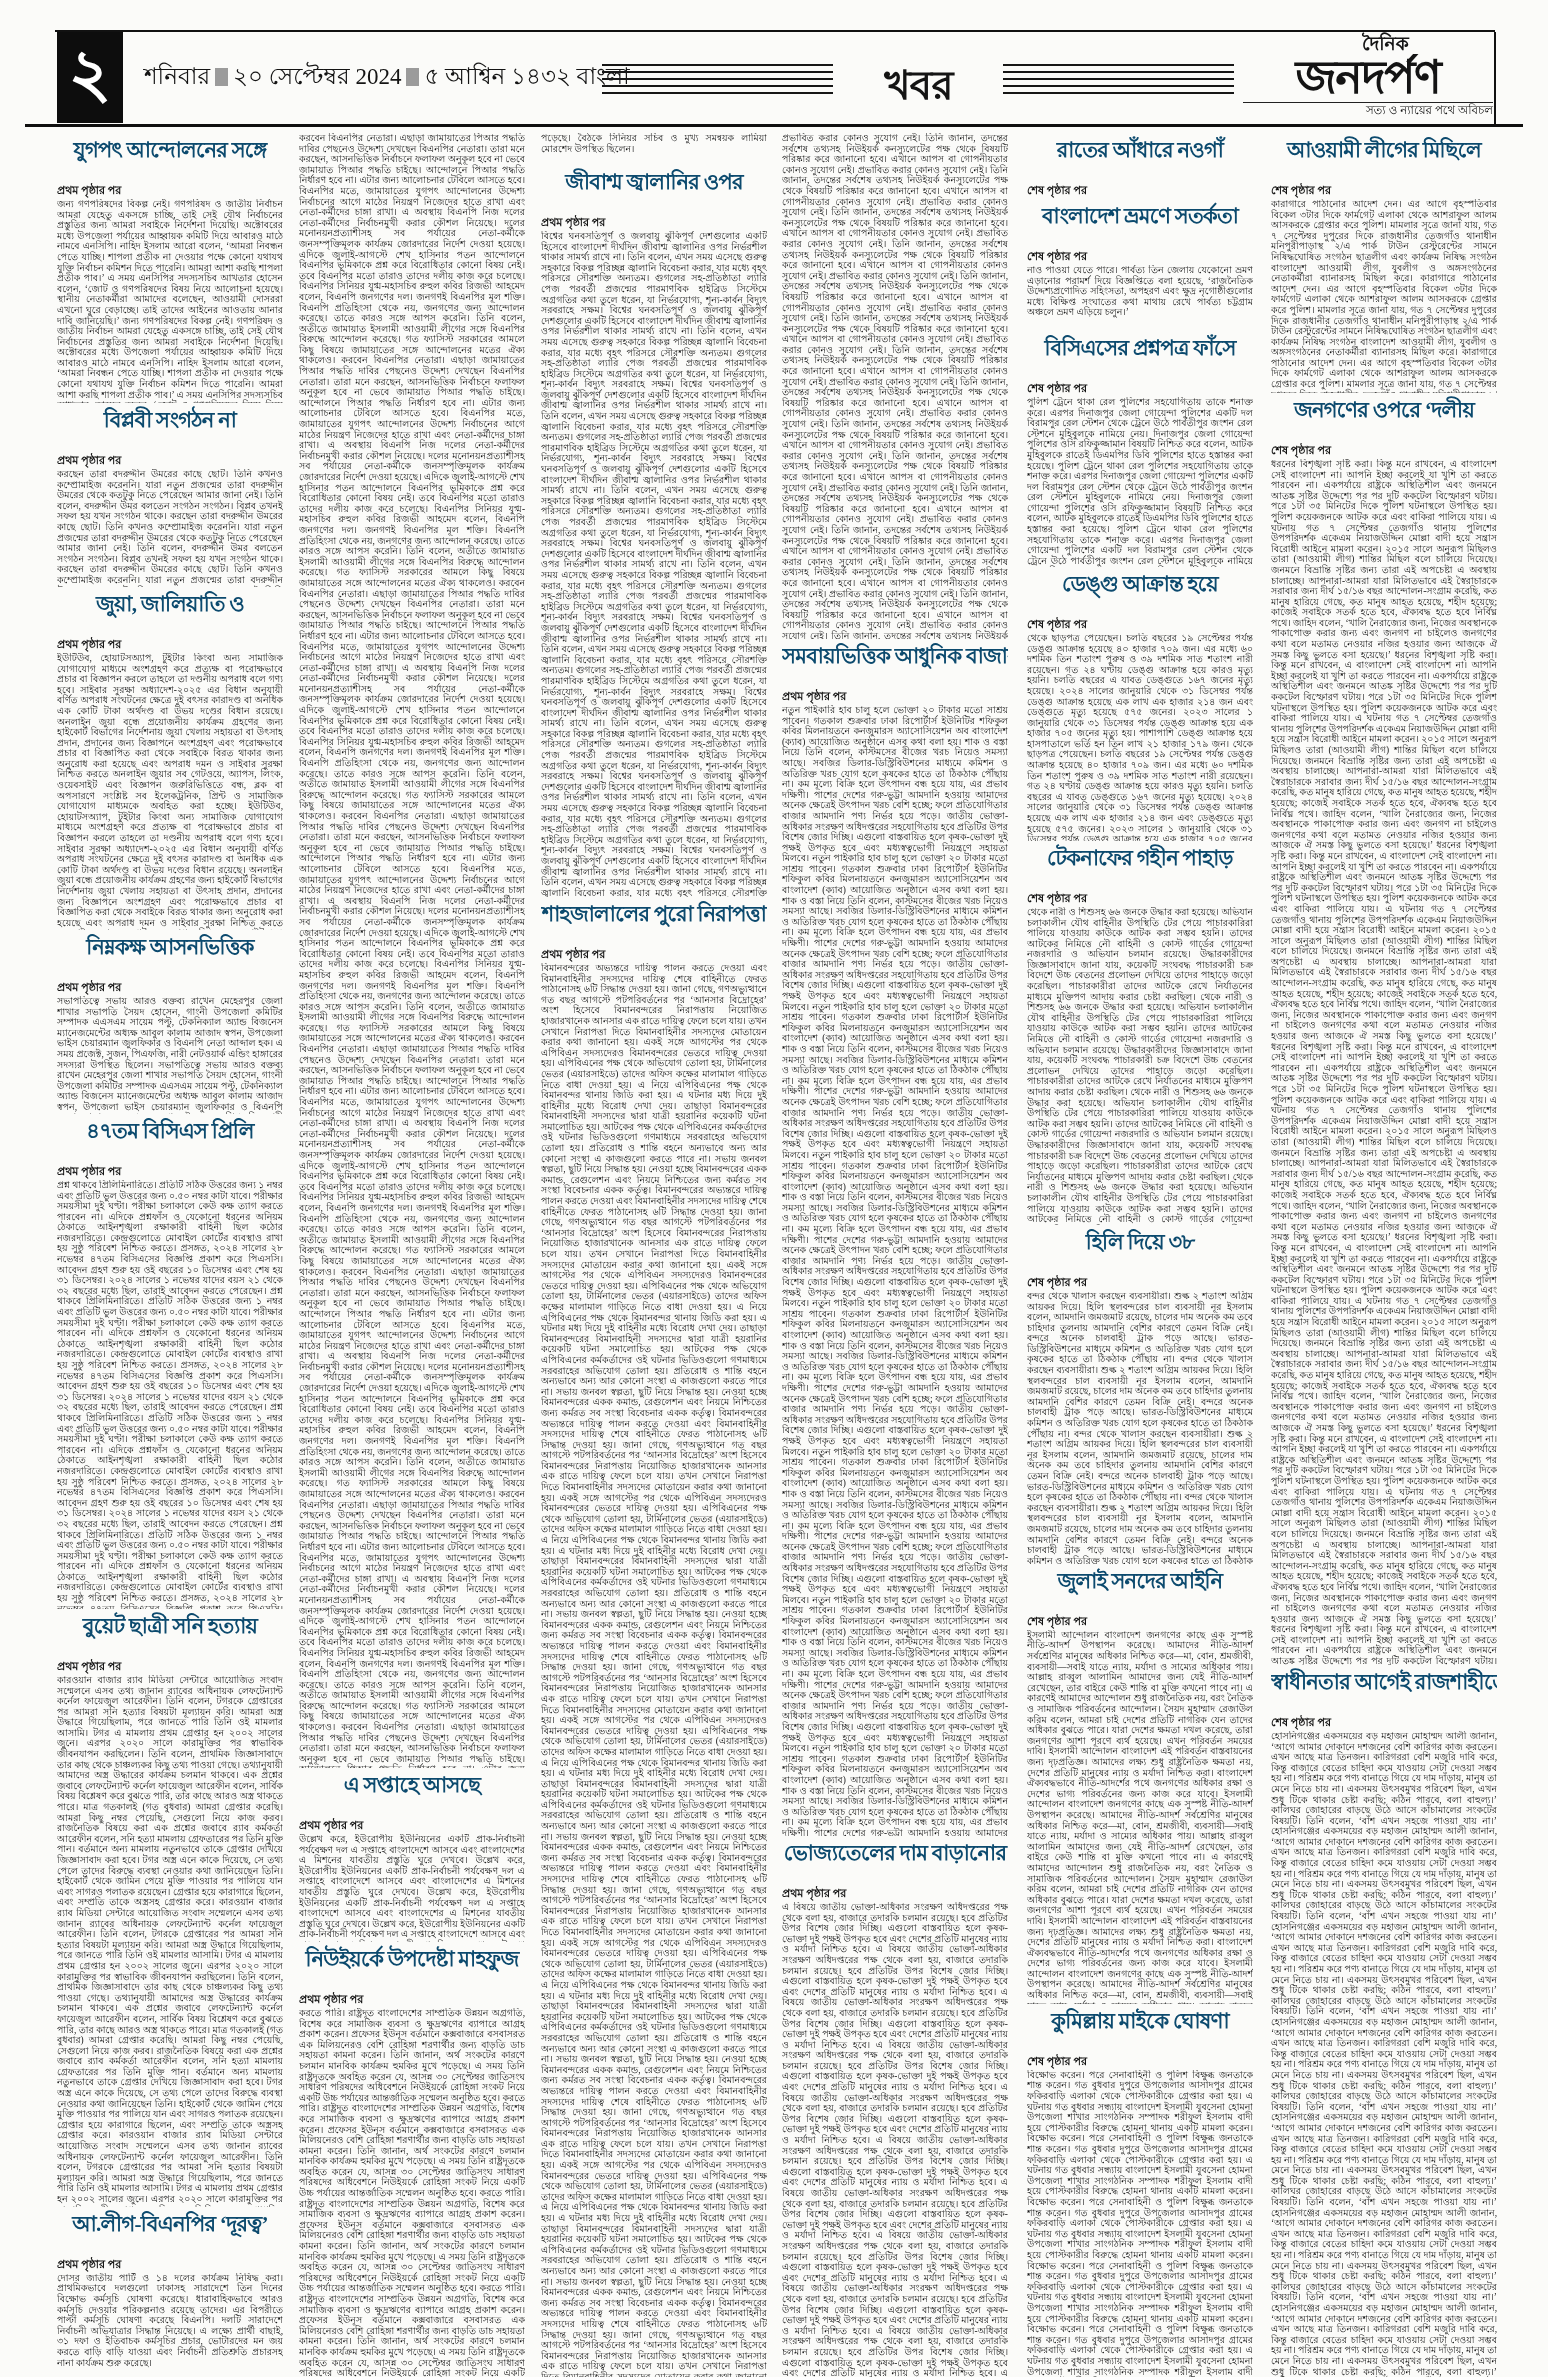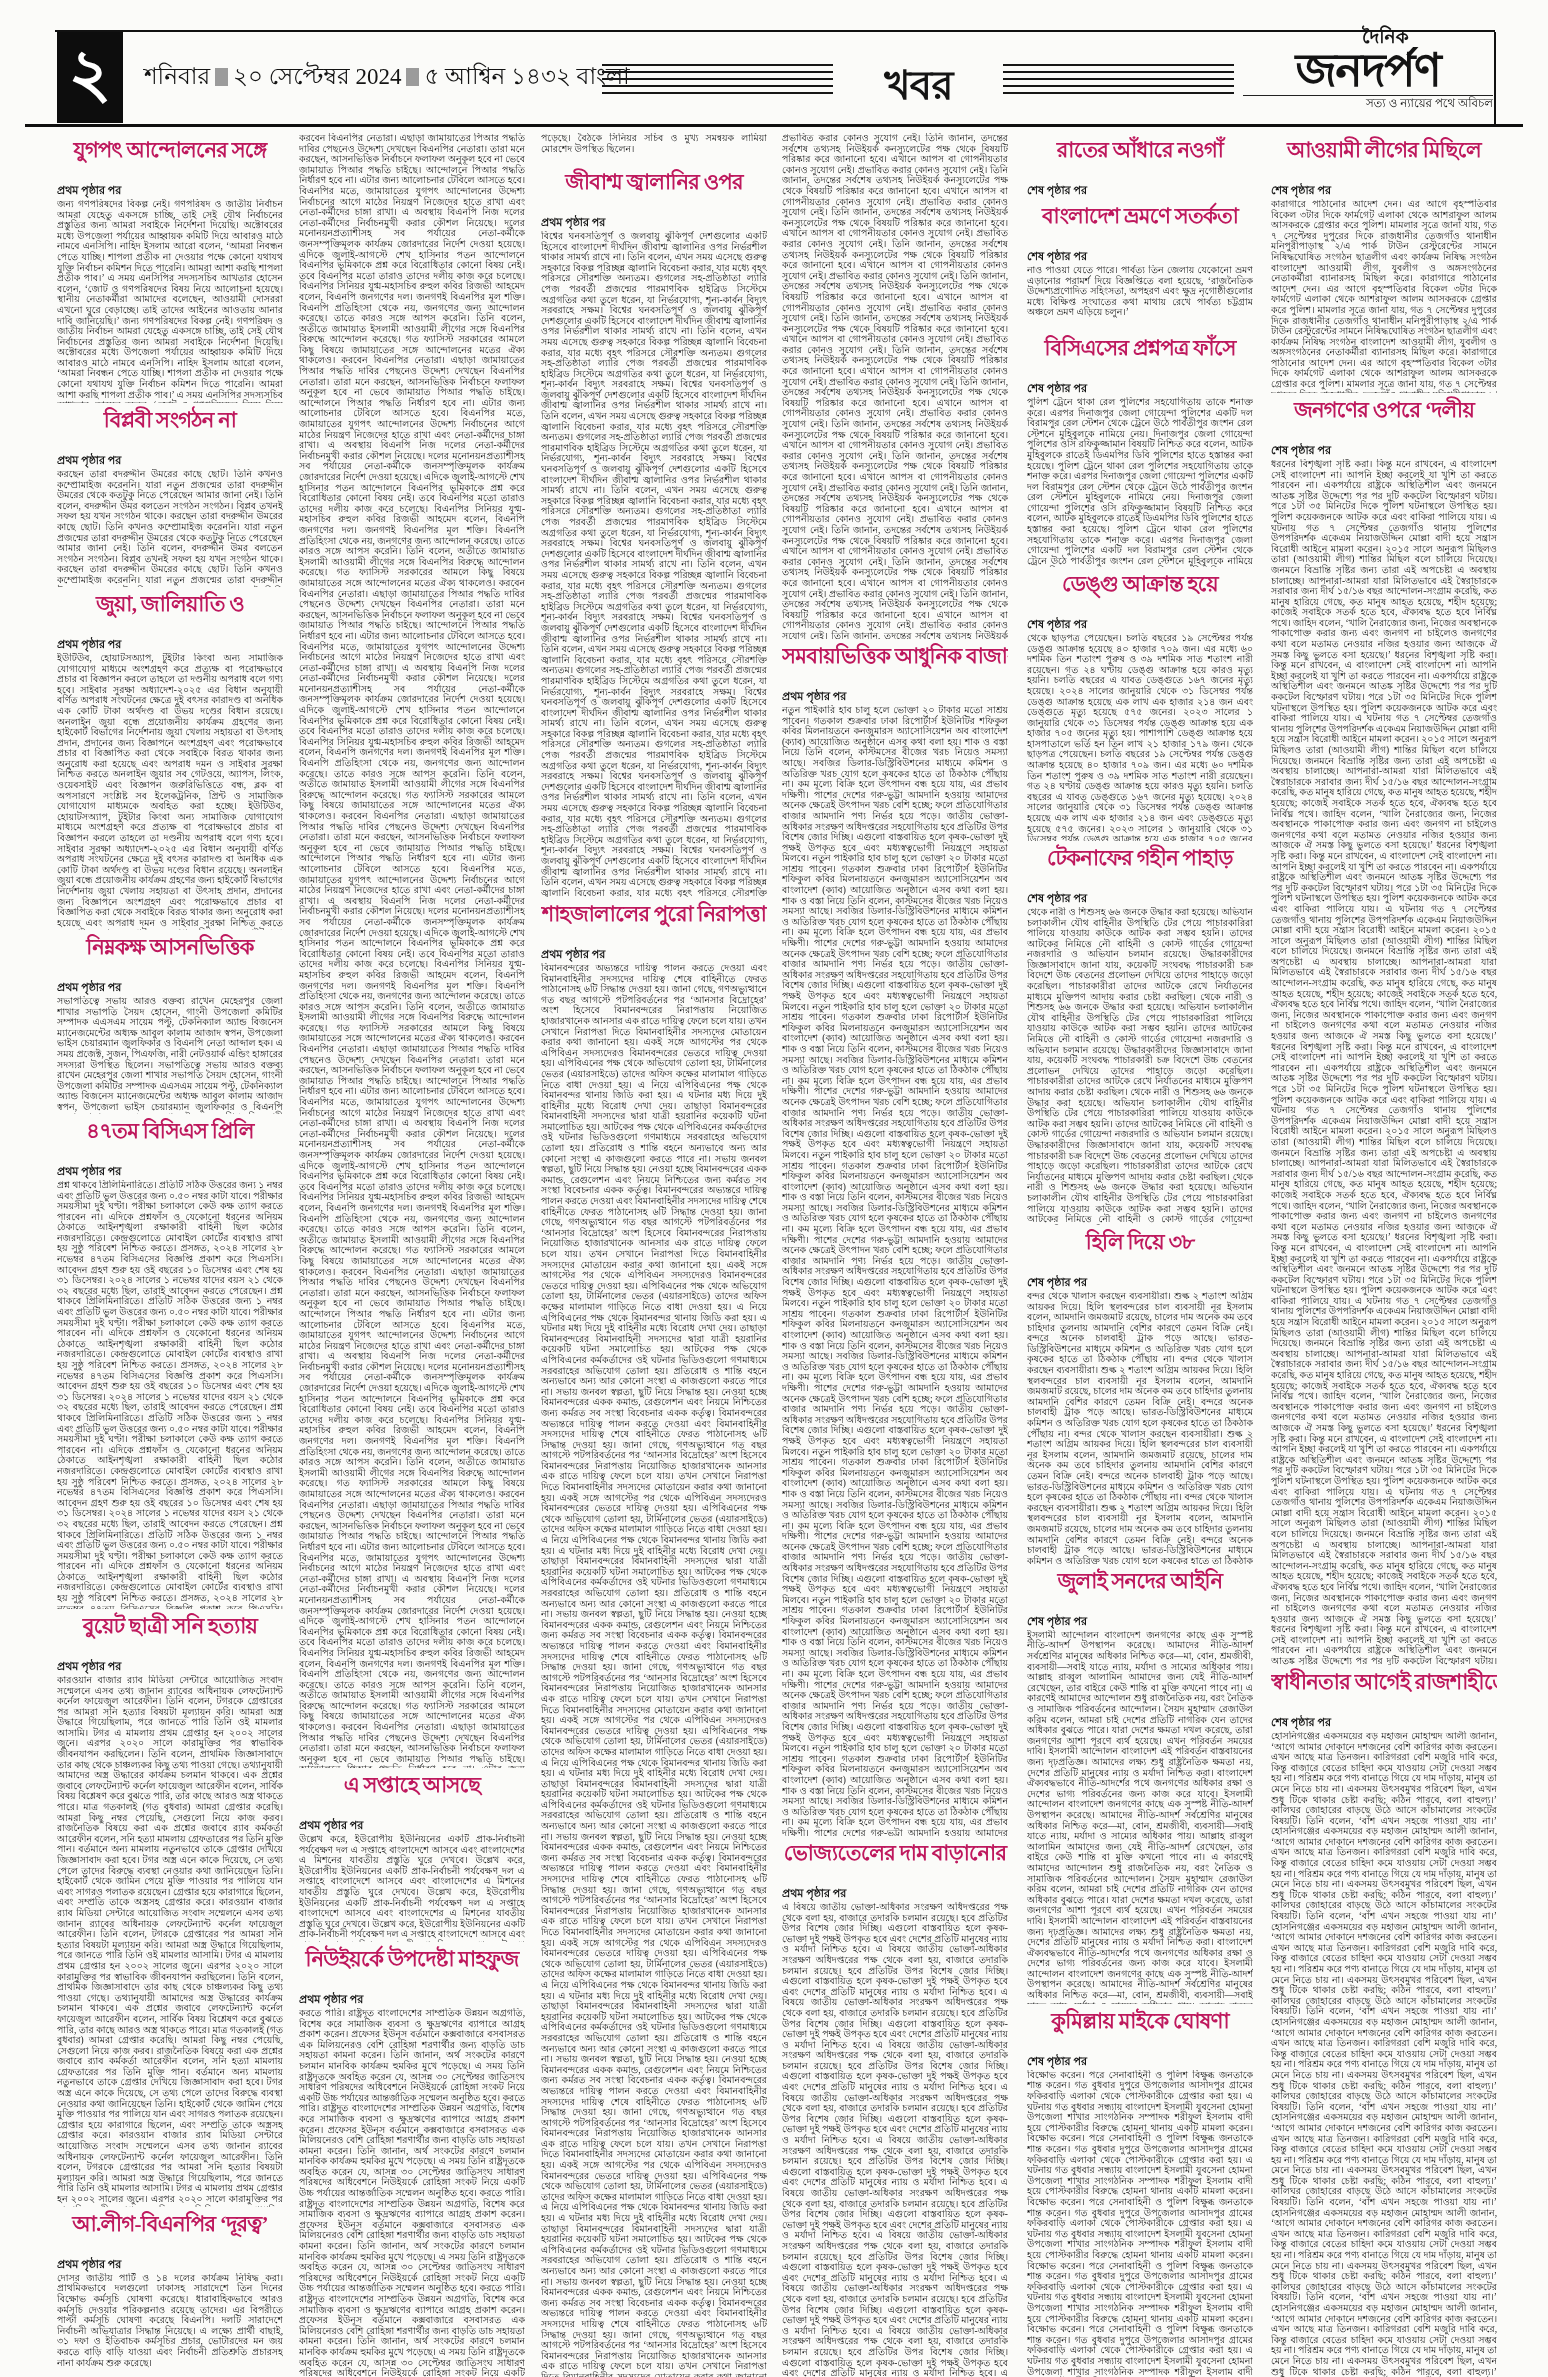--- a/index.html
+++ b/index.html
@@ -12,32 +12,32 @@
            font-size:66px;font-weight:700;}
   .dateline{position:absolute;left:144px;top:59px;height:36px;display:flex;align-items:center;
             gap:5px;font-size:23px;font-weight:500;white-space:nowrap;}
   .sq{display:inline-block;width:13px;height:18px;background:#9b9b9b;}
   .orn{position:absolute;top:64px;height:30px;
        background:repeating-linear-gradient(#161616 0 2.1px,rgba(0,0,0,0) 2.1px 7px);}
   .orn-l{left:602px;width:231px;}
   .orn-r{left:1003px;width:231px;}
   .section-title{position:absolute;left:839px;top:54px;width:159px;text-align:center;
                  font-size:40px;font-weight:700;letter-spacing:-0.7px;}
-  .masthead{position:absolute;left:1243px;top:26px;width:250px;height:91px;}
+  .masthead{position:absolute;left:1243px;top:33px;width:250px;height:91px;}
   .mh-small{font-size:18.6px;font-weight:700;text-align:left;padding-left:119px;line-height:21px;}
   .mh-big{font-size:46px;font-weight:700;letter-spacing:-1.4px;line-height:48px;text-align:center;
           white-space:nowrap;overflow:hidden;}
   .mh-tag{font-size:11.7px;line-height:16.6px;text-align:right;border-top:0.7px solid #222;}
   .mh-vline{position:absolute;left:1494px;top:32px;width:2.1px;height:92px;background:#111;}
   .headrule{position:absolute;left:25px;top:124px;width:1498px;height:2.8px;background:#0f0f0f;}
   
   .col{position:absolute;top:133px;width:226px;}
   .c1{left:57px}.c2{left:299px}.c3{left:541px}.c4{left:782px}.c5{left:1027px}.c6{left:1271px}
   .hl{font-size:21px;font-weight:800;line-height:32px;height:32px;text-align:center;
-      white-space:nowrap;overflow:hidden;letter-spacing:-0.7px;margin-top:1.4px;color:#be185d;}
+      white-space:nowrap;overflow:hidden;letter-spacing:-0.7px;margin-top:1.4px;color:#0c4a6e;}
   .tag{font-size:11px;font-weight:700;line-height:16.6px;height:16.6px;overflow:hidden;margin-top:16px;}
   .bd,.cont{font-size:9.4px;line-height:10.6px;text-align:justify;overflow:hidden;
             word-break:break-word;}
 </style>
 </head>
 <body>
 
 <div class="topline"></div>
 
 <div class="pagebox">

